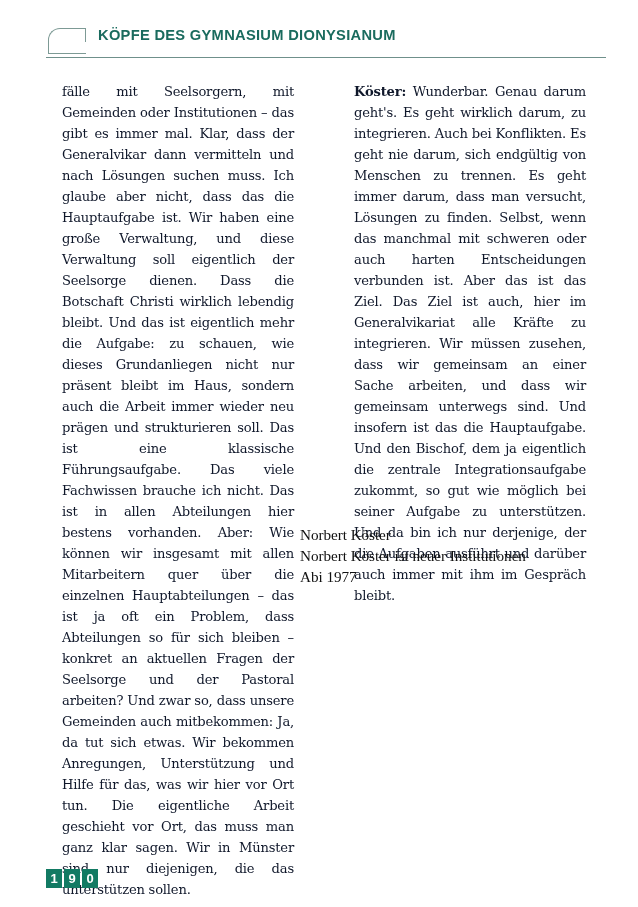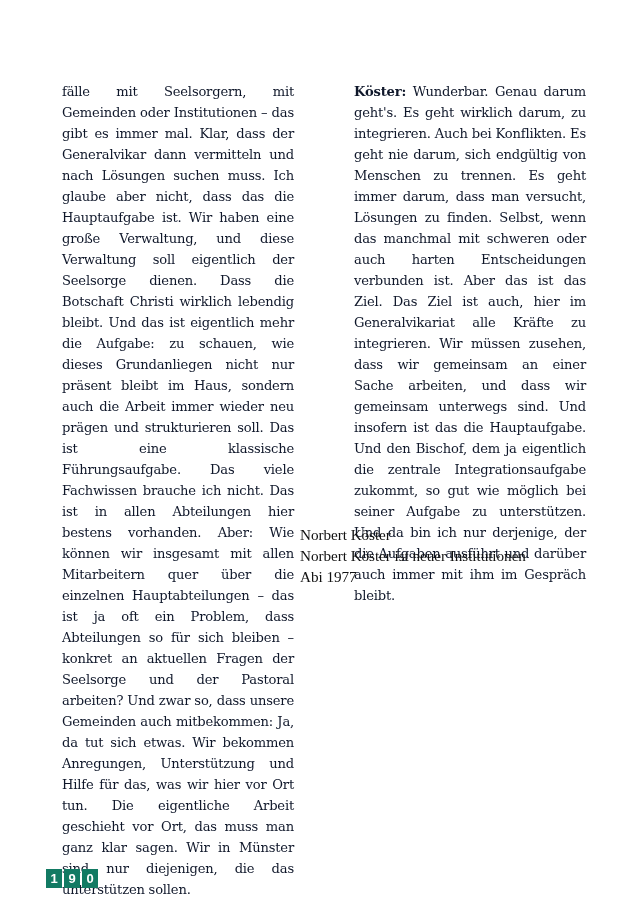--- a/index.html
+++ b/index.html
@@ -142,20 +142,25 @@
     font-size: 13px;
     line-height: 19px;
     text-align: center;
   }
 </style>
 </head>
 <body>
 
 <div class="page">
 
+  <div class="header">
+    <div class="header-ornament"></div>
+    <div class="header-title">KÖPFE DES GYMNASIUM DIONYSIANUM</div>
+    <div class="header-rule"></div>
+  </div>
 
   <div class="columns">
 
     <div class="col col-left">
       <p class="bodytext">fälle mit Seelsorgern, mit Gemeinden oder Institutionen – das gibt es immer mal. Klar, dass der Generalvikar dann vermitteln und nach Lösungen suchen muss. Ich glaube aber nicht, dass das die Hauptaufgabe ist. Wir haben eine große Verwaltung, und diese Verwaltung soll eigentlich der Seelsorge dienen. Dass die Botschaft Christi wirklich lebendig bleibt. Und das ist eigentlich mehr die Aufgabe: zu schauen, wie dieses Grundanliegen nicht nur präsent bleibt im Haus, sondern auch die Arbeit immer wieder neu prägen und strukturieren soll. Das ist eine klassische Führungsaufgabe. Das viele Fachwissen brauche ich nicht. Das ist in allen Abteilungen hier bestens vorhanden. Aber: Wie können wir insgesamt mit allen Mitarbeitern quer über die einzelnen Hauptabteilungen – das ist ja oft ein Problem, dass Abteilungen so für sich bleiben – konkret an aktuellen Fragen der Seelsorge und der Pastoral arbeiten? Und zwar so, dass unsere Gemeinden auch mitbekommen: Ja, da tut sich etwas. Wir bekommen Anregungen, Unterstützung und Hilfe für das, was wir hier vor Ort tun. Die eigentliche Arbeit geschieht vor Ort, das muss man ganz klar sagen. Wir in Münster sind nur diejenigen, die das unterstützen sollen.</p>
     </div>
 
     <div class="col col-right">
       <p class="bodytext"><span class="speaker">Köster:</span><span> Wunderbar. Genau darum geht's. Es geht wirklich darum, zu integrieren. Auch bei Konflikten. Es geht nie darum, sich endgültig von Menschen zu trennen. Es geht immer darum, dass man versucht, Lösungen zu finden. Selbst, wenn das manchmal mit schweren oder auch harten Entscheidungen verbunden ist. Aber das ist das Ziel. Das Ziel ist auch, hier im Generalvikariat alle Kräfte zu integrieren. Wir müssen zusehen, dass wir gemeinsam an einer Sache arbeiten, und dass wir gemeinsam unterwegs sind. Und insofern ist das die Hauptaufgabe. Und den Bischof, dem ja eigentlich die zentrale Integrationsaufgabe zukommt, so gut wie möglich bei seiner Aufgabe zu unterstützen. Und da bin ich nur derjenige, der die Aufgaben ausführt und darüber auch immer mit ihm im Gespräch bleibt.</span></p>
     </div>

